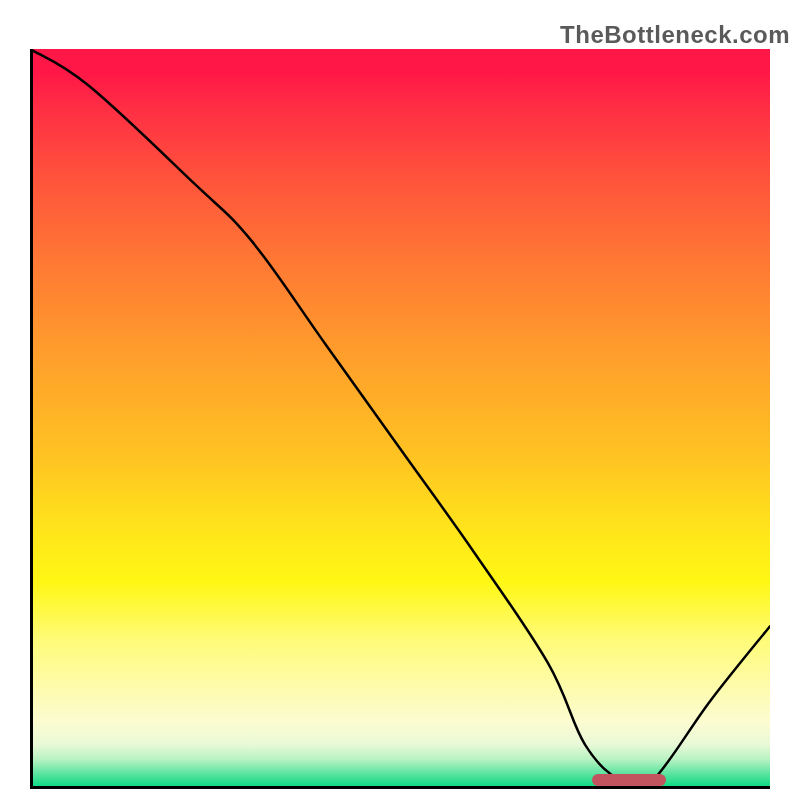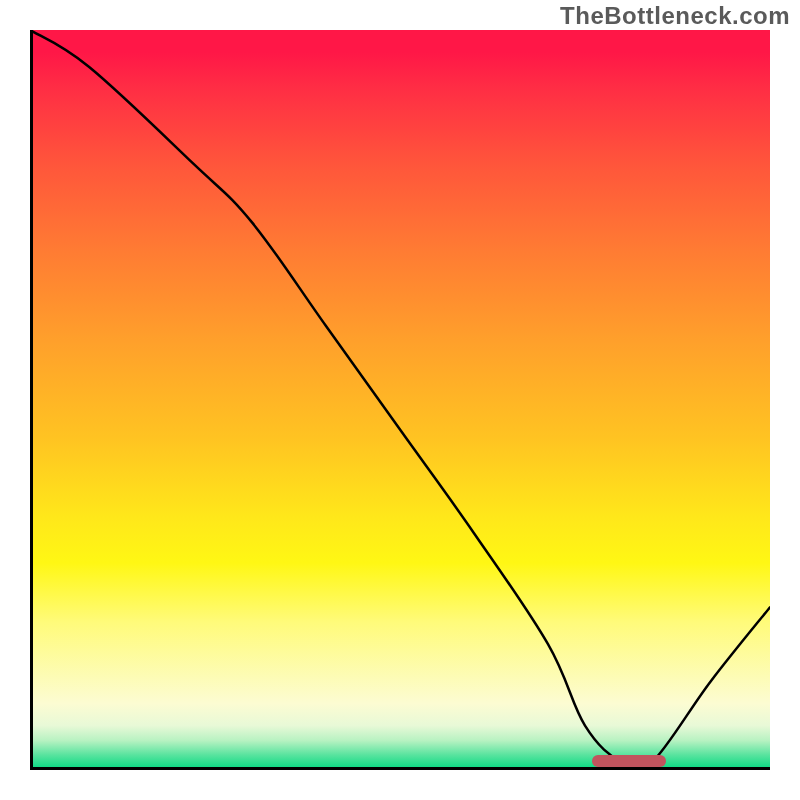--- a/index.html
+++ b/index.html
@@ -8,20 +8,21 @@
     width: 800px;
     height: 800px;
     background: #ffffff;
     overflow: hidden;
     font-family: Arial, Helvetica, sans-serif;
   }
   .chart-container {
     position: relative;
     width: 800px;
     height: 656px;
+    margin-top: 19px;
   }
   .watermark {
     position: absolute;
     top: 2px;
     right: 10px;
     font-size: 24px;
     font-weight: bold;
     color: #5a5a5a;
     letter-spacing: 0.5px;
     z-index: 10;

